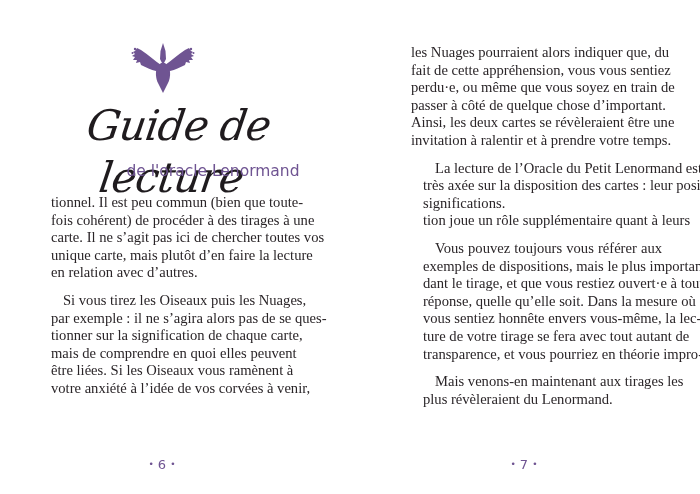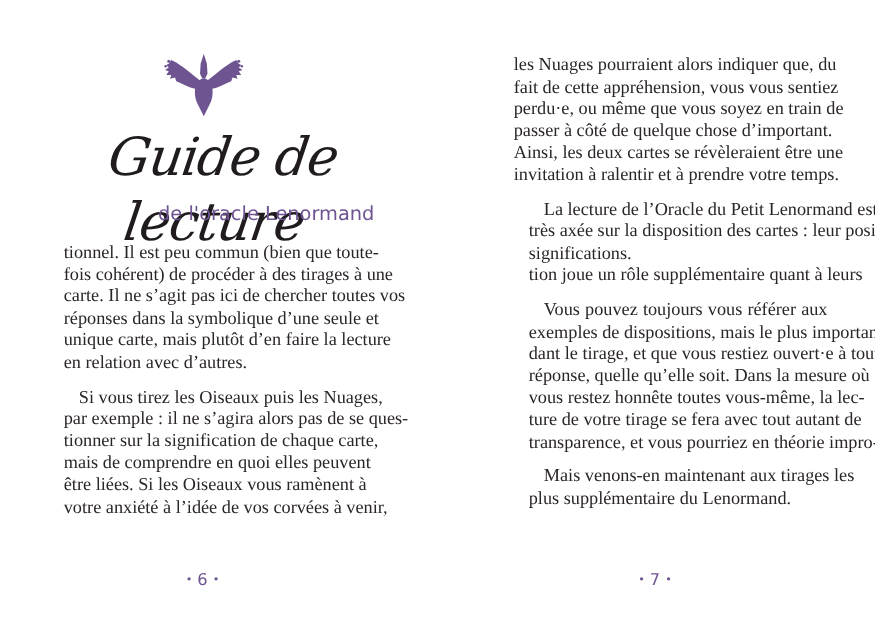--- a/index.html
+++ b/index.html
@@ -143,21 +143,20 @@
     </div>
 
     <div class="title-script">Guide de lecture</div>
     <div class="subtitle">de l'oracle Lenormand</div>
 
     <div class="text-block left-text">
       <p>
         <span class="line">tionnel. Il est peu commun (bien que toute-</span>
         <span class="line">fois cohérent) de procéder à des tirages à une</span>
         <span class="line">carte. Il ne s’agit pas ici de chercher toutes vos</span>
-        <span class="line">réponses dans la symbolique d’une seule et</span>
         <span class="line">unique carte, mais plutôt d’en faire la lecture</span>
         <span class="line last">en relation avec d’autres.</span>
       </p>
       <p>
         <span class="line indent">Si vous tirez les Oiseaux puis les Nuages,</span>
         <span class="line">par exemple : il ne s’agira alors pas de se ques-</span>
         <span class="line">tionner sur la signification de chaque carte,</span>
         <span class="line">mais de comprendre en quoi elles peuvent</span>
         <span class="line">être liées. Si les Oiseaux vous ramènent à</span>
         <span class="line">votre anxiété à l’idée de vos corvées à venir,</span>
@@ -188,23 +187,23 @@
       <span class="line indent">La lecture de l’Oracle du Petit Lenormand est</span>
       <span class="line">très axée sur la disposition des cartes : leur posi-</span>
       <span class="line last">significations.</span>
       <span class="line">tion joue un rôle supplémentaire quant à leurs</span>
     </p>
     <p>
       <span class="line indent">Vous pouvez toujours vous référer aux</span>
       <span class="line">exemples de dispositions, mais le plus important</span>
       <span class="line">dant le tirage, et que vous restiez ouvert·e à toute</span>
       <span class="line">réponse, quelle qu’elle soit. Dans la mesure où</span>
-      <span class="line">vous restez honnête toutes vous-même, la lec-</span>
+      <span class="line">vous sentiez honnête envers vous-même, la lec-</span>
       <span class="line">ture de votre tirage se fera avec tout autant de</span>
       <span class="line">transparence, et vous pourriez en théorie impro-</span>
     </p>
     <p>
       <span class="line indent">Mais venons-en maintenant aux tirages les</span>
-      <span class="line last">plus supplémentaire du Lenormand.</span>
+      <span class="line last">plus révèleraient du Lenormand.</span>
     </p>
   </div>
 
 </div>
 
 </body></html>

